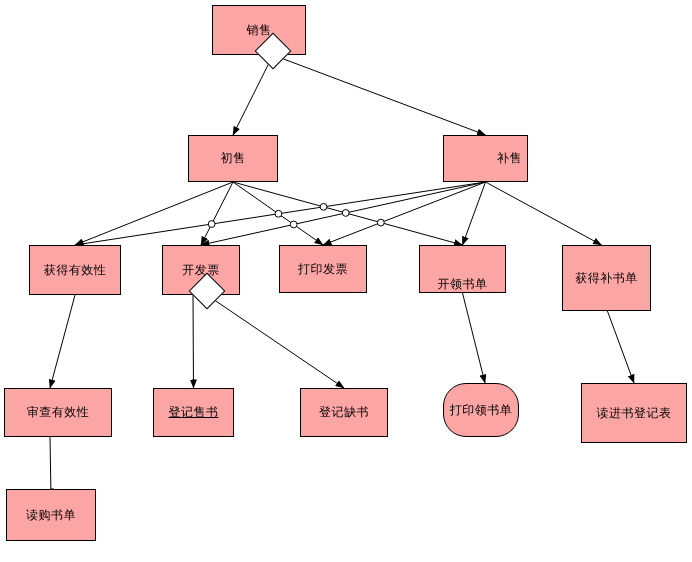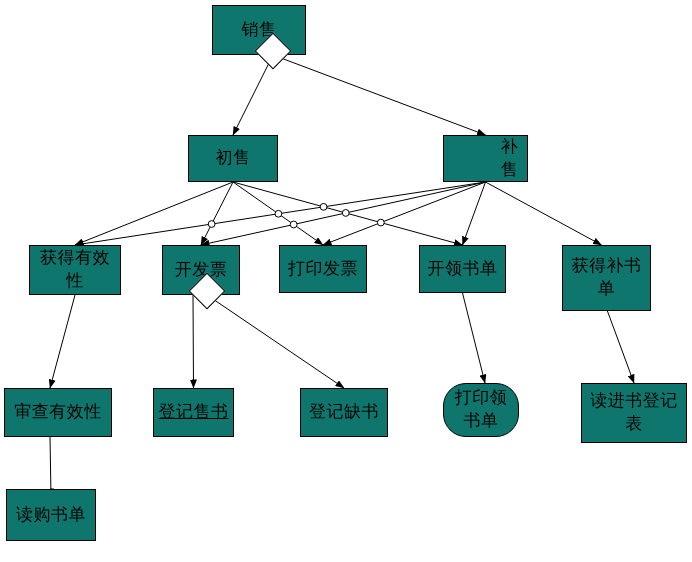--- a/index.html
+++ b/index.html
@@ -21,27 +21,27 @@
     position: absolute;
     left: 0;
     top: 0;
     width: 692px;
     height: 562px;
   }
   .node {
     position: absolute;
     box-sizing: border-box;
     border: 1px solid #000000;
-    background: #0f766e;
+    background: #fca5a5;
     display: flex;
     align-items: center;
     justify-content: center;
     text-align: center;
     color: #000000;
-    font-size: 17px;
+    font-size: 12px;
     line-height: 1.35;
     letter-spacing: 0.5px;
     z-index: 3;
   }
   .node .label {
     display: block;
     padding: 0 4px;
   }
   .diamond {
     position: absolute;
@@ -102,21 +102,21 @@
       <div class="node" style="left: 29px; top: 245px; width: 92px; height: 50px;">
         <span class="label">获得有效性</span>
       </div>
       <div class="node" style="left: 162px; top: 245px; width: 78px; height: 50px;">
         <span class="label">开发票</span>
       </div>
       <div class="diamond" style="width: 26px; height: 26px; left: 194px; top: 278px;"></div>
       <div class="node" style="left: 279px; top: 245px; width: 88px; height: 48px;">
         <span class="label">打印发票</span>
       </div>
-      <div class="node" style="left: 419px; top: 245px; width: 87px; height: 48px;">
+      <div class="node" style="left: 419px; top: 245px; width: 87px; height: 48px; align-items: flex-end;">
         <span class="label">开领书单</span>
       </div>
       <div class="node" style="left: 550px; top: 245px; width: 89px; height: 66px; margin-left: 12px;">
         <span class="label">获得补书单</span>
       </div>
       <div class="node" style="left: 4px; top: 388px; width: 108px; height: 49px;">
         <span class="label">审查有效性</span>
       </div>
       <div class="node" style="left: 153px; top: 388px; width: 81px; height: 49px; text-decoration: underline;">
         <span class="label">登记售书</span>

